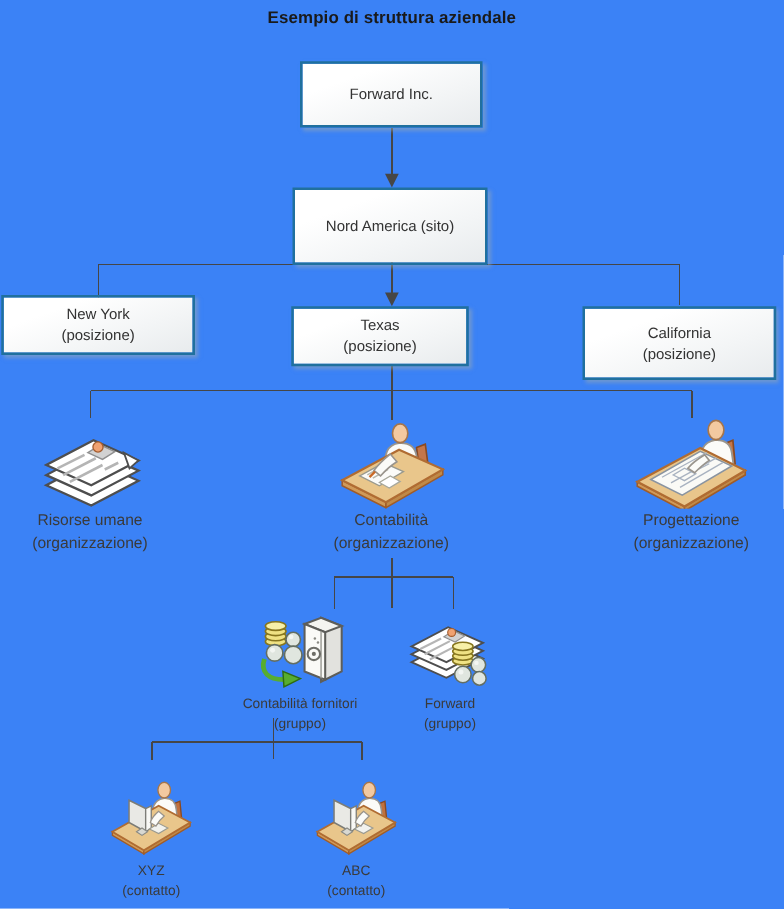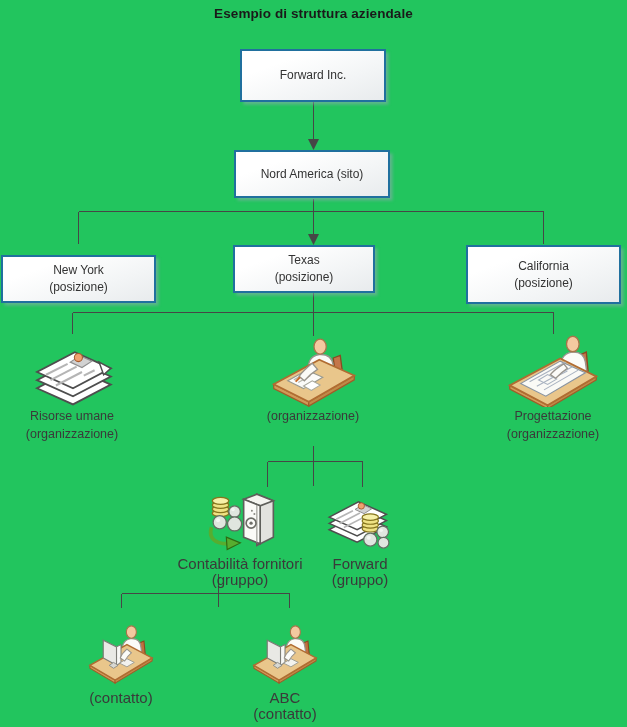--- a/index.html
+++ b/index.html
@@ -1,37 +1,37 @@
 <!DOCTYPE html>
 <html><head>
 <meta charset="utf-8">
 <style>
   html,body{margin:0;padding:0;background:#ffffff;}
   .stage{
-    position:relative;width:627px;height:727px;background:#22c55e;overflow:hidden;
+    position:relative;width:627px;height:727px;background:#3b82f6;overflow:hidden;
     font-family:"Liberation Sans","DejaVu Sans",sans-serif;color:#333;
   }
   .title{
     position:absolute;left:0;right:0;top:6px;text-align:center;
     font-size:13.5px;font-weight:bold;color:#1a1a1a;letter-spacing:.1px;
   }
   .connectors{position:absolute;left:0;top:0;pointer-events:none;}
   .box{
     position:absolute;box-sizing:border-box;
     border:2px solid #20709e;
     background:linear-gradient(160deg,#ffffff 25%,#f3f5f6 65%,#e8ebed 100%);
     box-shadow:2.5px 2.5px 3px rgba(150,168,180,.55);
     display:flex;flex-direction:column;align-items:center;justify-content:center;
     text-align:center;font-size:12px;color:#333;line-height:17px;
   }
   .icon{position:absolute;}
   .lbl{position:absolute;text-align:center;color:#3a3a3a;}
   .lbl span{display:block;}
   .lbl.org{font-size:12.5px;line-height:18px;}
-  .lbl.grp,.lbl.contact{font-size:15px;line-height:15.5px;}
+  .lbl.grp,.lbl.contact{font-size:11px;line-height:15.5px;}
   .defs{position:absolute;width:0;height:0;overflow:hidden;}
 </style>
 </head>
 <body>
 
 <svg class="defs" aria-hidden="true">
   <defs>
 
     <symbol id="ic-resume" viewBox="0 0 100 80">
       <polygon points="10,58 50,76 92,54 52,36" fill="#ffffff" stroke="#4e4e4e" stroke-width="2"></polygon>
@@ -161,25 +161,25 @@
     <g fill="#464646" stroke="none">
       <polygon points="308,139 319,139 313.5,150"></polygon>
       <polygon points="308,234 319,234 313.5,245"></polygon>
     </g>
   </svg>
 
   <div class="box" style="left:240px;top:49px;width:146px;height:53px">
     <span>Forward Inc.</span>
   </div>
 
-  <div class="box" style="left:234px;top:150px;width:156px;height:48px">
+  <div class="box" style="left:234px;top:150px;width:156px;height:62px">
     <span>Nord America (sito)</span>
   </div>
 
-  <div class="box" style="left:1px;top:255px;width:155px;height:48px">
+  <div class="box" style="left:1px;top:236px;width:155px;height:48px">
     <span>New York</span>
     <span>(posizione)</span>
   </div>
   <div class="box" style="left:233px;top:245px;width:142px;height:48px">
     <span>Texas</span>
     <span>(posizione)</span>
   </div>
   <div class="box" style="left:466px;top:245px;width:155px;height:59px">
     <span>California</span>
     <span>(posizione)</span>
@@ -190,20 +190,21 @@
     </svg>
   <div class="lbl org" style="left:-14px;top:407px;width:172px">
     <span>Risorse umane</span>
     <span>(organizzazione)</span>
   </div>
 
   <svg class="icon" style="left:268px;top:337px;width:92px;height:70px" viewBox="0 0 100 80">
       <use href="#ic-desk"></use>
     </svg>
   <div class="lbl org" style="left:227px;top:407px;width:172px">
+    <span>Contabilità</span>
     <span>(organizzazione)</span>
   </div>
 
   <svg class="icon" style="left:505px;top:335px;width:96px;height:72px" viewBox="0 0 100 80">
       <use href="#ic-draft"></use>
     </svg>
   <div class="lbl org" style="left:467px;top:407px;width:172px">
     <span>Progettazione</span>
     <span>(organizzazione)</span>
   </div>
@@ -221,20 +222,21 @@
     </svg>
   <div class="lbl grp" style="left:274px;top:556px;width:172px">
     <span>Forward</span>
     <span>(gruppo)</span>
   </div>
 
   <svg class="icon" style="left:84px;top:623px;width:74px;height:64px" viewBox="0 0 100 84">
       <use href="#ic-computer"></use>
     </svg>
   <div class="lbl contact" style="left:61px;top:690px;width:120px">
+    <span>XYZ</span>
     <span>(contatto)</span>
   </div>
 
   <svg class="icon" style="left:248px;top:623px;width:74px;height:64px" viewBox="0 0 100 84">
       <use href="#ic-computer"></use>
     </svg>
   <div class="lbl contact" style="left:225px;top:690px;width:120px">
     <span>ABC</span>
     <span>(contatto)</span>
   </div>

